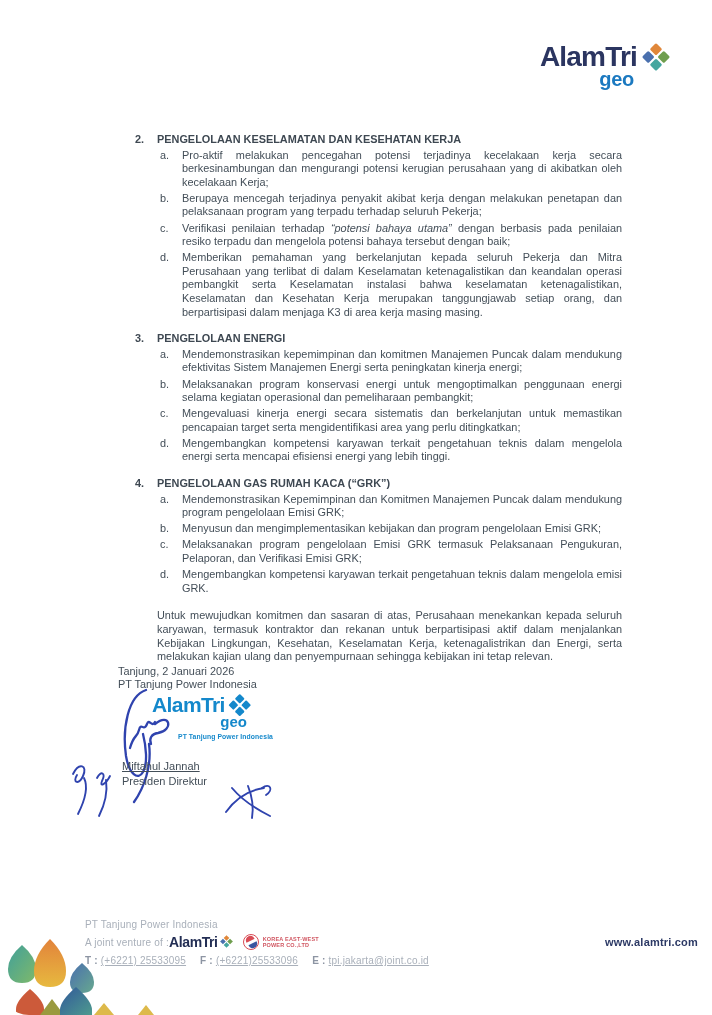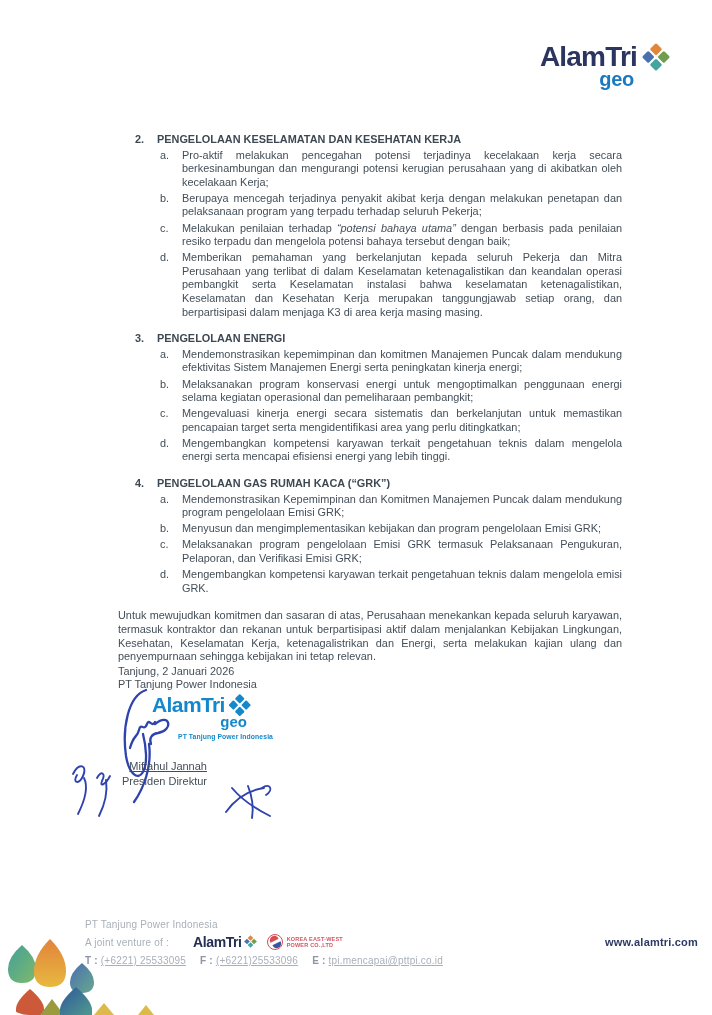--- a/index.html
+++ b/index.html
@@ -19,42 +19,42 @@
 
   
   .content{position:absolute;left:118px;top:133px;width:504px;font-size:10.9px;line-height:13.6px;}
   .sec{margin-bottom:13px;}
   .sec-head{display:flex;font-weight:700;color:#3e4852;margin-bottom:2px;}
   .sec-num{width:22px;margin-left:17px;flex:none;}
   .sec-title{flex:1;}
   .sub{display:flex;margin-left:42px;margin-bottom:2.5px;}
   .sub-letter{width:22px;flex:none;}
   .sub-text{flex:1;text-align:justify;}
-  .closing{text-align:justify;margin-top:14px;}
+  .closing{text-align:justify;margin-top:14px;margin-left:39px;}
   .dateblock{margin-top:1px;}
 
   
   .sig-area{position:absolute;left:0;top:0;width:712px;height:1015px;pointer-events:none;}
   .stamp{position:absolute;left:152px;top:694px;color:#1488cb;}
   .stamp-row{display:flex;align-items:flex-start;}
   .stamp-name{font-size:21px;font-weight:700;letter-spacing:-0.6px;line-height:22px;}
   .stamp-diamonds{display:inline-grid;grid-template-columns:7px 7px;grid-gap:1.5px;transform:rotate(45deg);margin-left:7px;margin-top:3px;}
   .stamp-diamonds i{width:7px;height:7px;border-radius:1px;background:#1488cb;display:block;}
   .stamp-sub{font-size:15px;font-weight:700;text-align:right;padding-right:26px;margin-top:-3px;}
   .stamp-company{font-size:6.8px;font-weight:700;margin-top:3px;margin-left:26px;letter-spacing:0.1px;}
   .sig-svg{position:absolute;}
   .signee{position:absolute;left:122px;top:760px;font-size:11px;}
-  .signee-name{text-decoration:underline;text-align:right;}
+  .signee-name{text-decoration:underline;}
   .signee-title{margin-top:3px;}
 
   
   .footer{position:absolute;left:85px;top:919px;font-size:10px;color:#a9b0ba;letter-spacing:0.2px;}
   .f-line{margin-bottom:3px;}
   .jv{display:flex;align-items:center;margin:4px 0 5px 0;}
-  .jv-label{margin-right:24px;}
+  .jv-label{margin-right:0;}
   .jv-alamtri{display:flex;align-items:flex-start;margin-right:12px;}
   .jv-alamtri-name{font-size:14px;font-weight:700;color:#232e54;letter-spacing:-0.4px;}
   .jv-diamonds{display:inline-grid;grid-template-columns:4px 4px;grid-gap:1px;transform:rotate(45deg);margin-left:4px;margin-top:3px;}
   .jv-diamonds i{width:4px;height:4px;display:block;}
   .jv-ewp{display:flex;align-items:center;}
   .ewp-circle{width:14px;height:14px;border-radius:50%;border:1.5px solid #d84b55;position:relative;margin-right:4px;overflow:hidden;flex:none;}
   .ewp-circle::before{content:"";position:absolute;left:1px;top:1px;width:9px;height:5px;border-radius:5px 5px 0 0;background:#d84b55;transform:rotate(-25deg);}
   .ewp-circle::after{content:"";position:absolute;right:0px;bottom:1px;width:9px;height:5px;border-radius:0 0 5px 5px;background:#3a56a0;transform:rotate(-25deg);}
   .ewp-text{font-size:5.5px;line-height:6px;color:#d05560;font-weight:700;letter-spacing:0.2px;}
   .f-contacts{display:flex;}
@@ -92,21 +92,21 @@
       <div class="sub">
         <span class="sub-letter">a.</span>
         <span class="sub-text">Pro-aktif melakukan pencegahan potensi terjadinya kecelakaan kerja secara berkesinambungan dan mengurangi potensi kerugian perusahaan yang di akibatkan oleh kecelakaan Kerja;</span>
       </div>
       <div class="sub">
         <span class="sub-letter">b.</span>
         <span class="sub-text">Berupaya mencegah terjadinya penyakit akibat kerja dengan melakukan penetapan dan pelaksanaan program yang terpadu terhadap seluruh Pekerja;</span>
       </div>
       <div class="sub">
         <span class="sub-letter">c.</span>
-        <span class="sub-text"><span>Melakukan penilaian terhadap </span><i>“potensi bahaya utama”</i><span> dengan berbasis pada penilaian resiko terpadu dan mengelola potensi bahaya tersebut dengan baik;</span></span>
+        <span class="sub-text"><span>Verifikasi penilaian terhadap </span><i>“potensi bahaya utama”</i><span> dengan berbasis pada penilaian resiko terpadu dan mengelola potensi bahaya tersebut dengan baik;</span></span>
       </div>
       <div class="sub">
         <span class="sub-letter">d.</span>
         <span class="sub-text">Memberikan pemahaman yang berkelanjutan kepada seluruh Pekerja dan Mitra Perusahaan yang terlibat di dalam Keselamatan ketenagalistikan dan keandalan operasi pembangkit serta Keselamatan instalasi bahwa keselamatan ketenagalistikan, Keselamatan dan Kesehatan Kerja merupakan tanggungjawab setiap orang, dan berpartisipasi dalam menjaga K3 di area kerja masing masing.</span>
       </div>
     </div>
 
     <div class="sec">
       <div class="sec-head">
         <span class="sec-num">3.</span>
@@ -230,21 +230,21 @@
           <div>POWER CO.,LTD</div>
         </span>
       </span>
     </div>
     <div class="f-contacts">
       <span class="lbl">T :</span>
       <span class="val">(+6221) 25533095</span>
       <span class="lbl">F :</span>
       <span class="val">(+6221)25533096</span>
       <span class="lbl">E :</span>
-      <span class="val">tpi.mencapai@pttpi.co.id</span>
+      <span class="val">tpi.jakarta@joint.co.id</span>
     </div>
   </div>
 
   <div class="website">www.alamtri.com</div>
 
   <svg class="leaves" width="170" height="78" viewBox="0 0 170 78">
     <defs>
       <linearGradient id="gTeal" x1="0" y1="0" x2="1" y2="1">
         <stop offset="0" stop-color="#41a09a"></stop>
           <stop offset="1" stop-color="#7fb96a"></stop>

